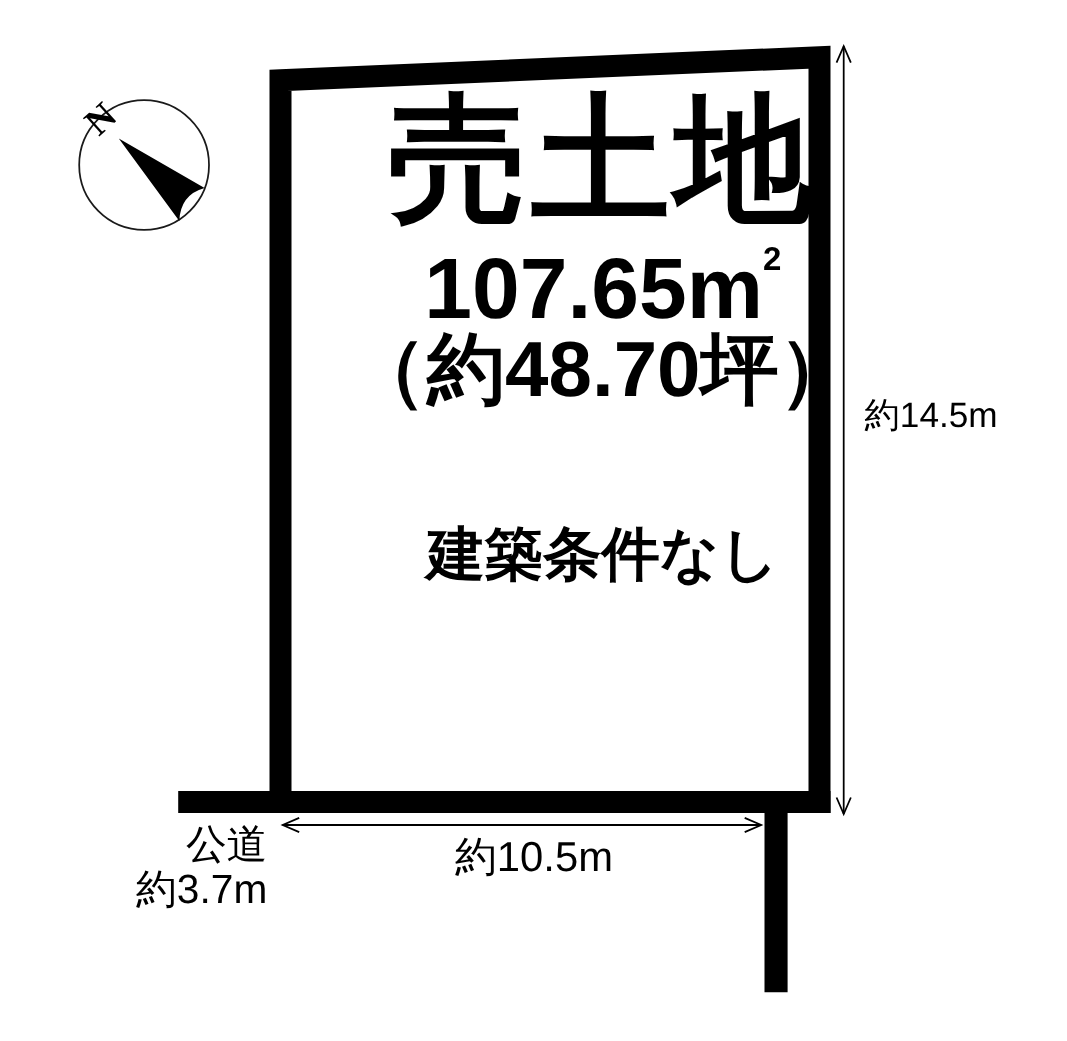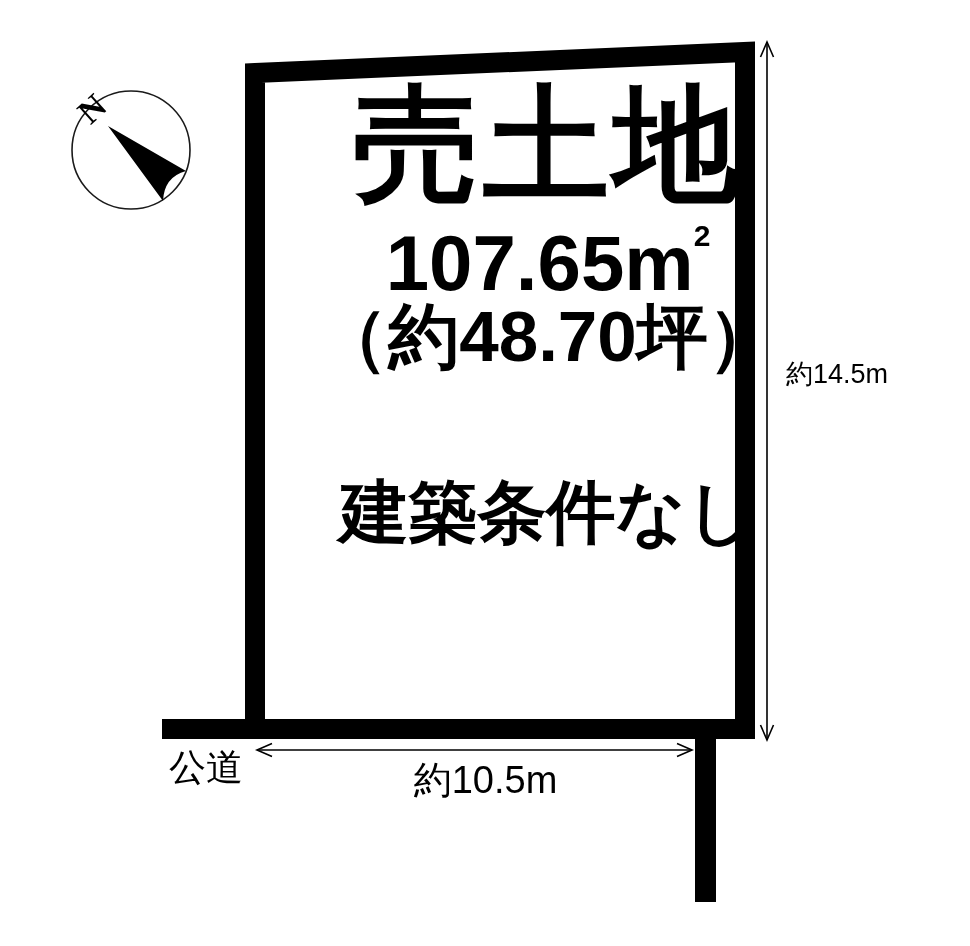--- a/index.html
+++ b/index.html
@@ -54,27 +54,27 @@
     font-size: 71px;
     font-weight: bold;
   }
   .plot-status {
     top: 401px;
     font-size: 62px;
     font-weight: bold;
   }
   .plot-condition {
     top: 478px;
-    font-size: 69px;
+    font-size: 53px;
     font-weight: bold;
   }
   .dim-height-label {
     left: 786px;
     top: 361px;
-    font-size: 27px;
+    font-size: 32px;
   }
   .dim-width-label {
     left: 268px;
     width: 435px;
     top: 761px;
     font-size: 38px;
     text-align: center;
   }
   .road-label {
     left: 93px;
@@ -137,15 +137,16 @@
 
 
   <div class="txt center-col plot-condition">建築条件なし</div>
 
   <div class="txt dim-height-label">約14.5m</div>
 
   <div class="txt dim-width-label">約10.5m</div>
 
   <div class="txt road-label">
     <div>公道</div>
+    <div>約3.7m</div>
   </div>
 
 </div>
 
 </body></html>

